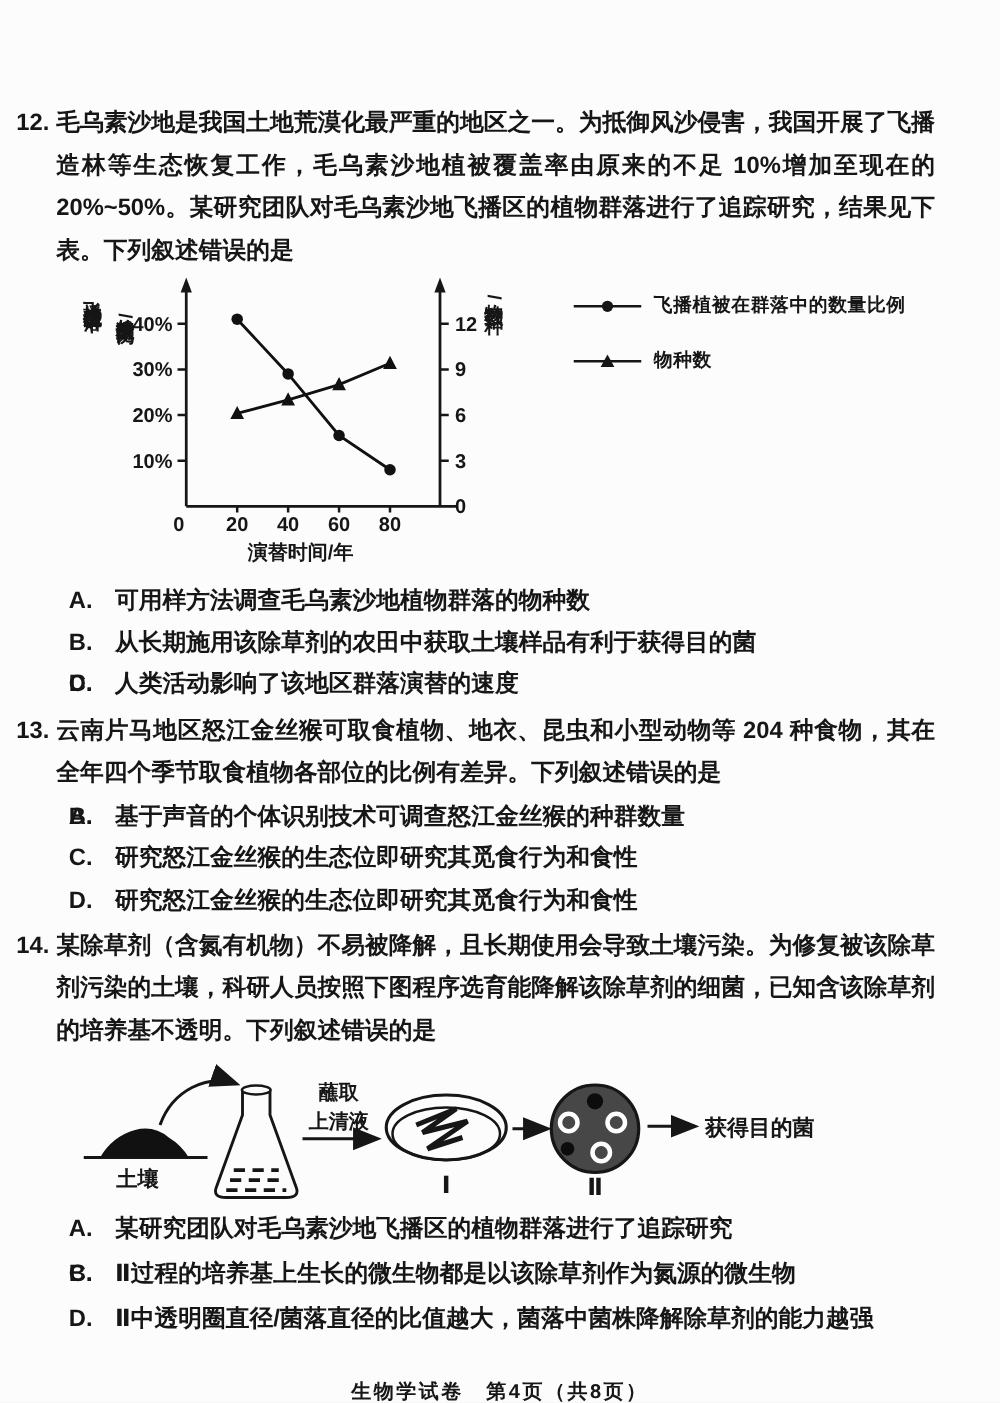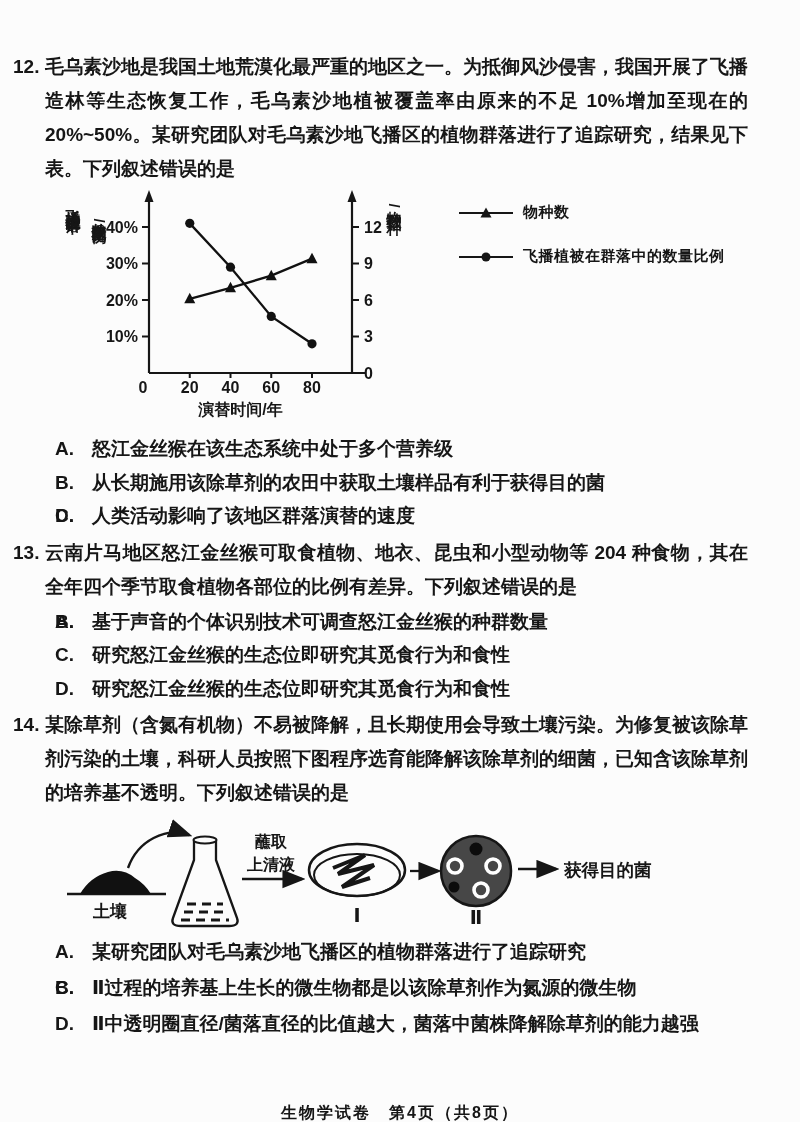--- a/index.html
+++ b/index.html
@@ -1,20 +1,20 @@
 <!DOCTYPE html>
 <html><head>
 <meta charset="utf-8">
 <style>
   html,body{margin:0;padding:0;}
   body{width:800px;background:#e9e9e9;}
   .page{position:relative;width:800px;height:1122px;background:#fcfcfc;overflow:hidden;
         font-family:"Liberation Sans","DejaVu Sans",sans-serif;color:#161616;}
   .content{padding-top:50px;}
-  .question{position:relative;}
+  .question{position:relative;margin-top:32px;}
   .stem{position:relative;padding-left:45px;padding-right:52px;font-size:19px;line-height:34px;
         font-weight:600;text-align:justify;}
   .qnum{position:absolute;left:13px;top:0;font-weight:700;}
   .opts{margin-top:1px;}
   .opt{position:relative;padding-left:92px;padding-right:40px;font-size:19px;line-height:33.5px;font-weight:600;}
   .olabel{position:absolute;left:55px;top:0;}
   .opts-wide .opt{line-height:36px;}
   
   .chart-wrap{position:relative;height:242px;margin-top:3px;}
   .vlabel{position:absolute;writing-mode:vertical-lr;text-orientation:mixed;
@@ -89,38 +89,38 @@
             <polygon points="129.75,103.78333333333335 124.25,114.28333333333335 135.25,114.28333333333335" fill="#111"></polygon>
             <polygon points="170.5,92.83333333333333 165,103.33333333333333 176,103.33333333333333" fill="#111"></polygon>
             <polygon points="211.25,80.66666666666667 205.75,91.16666666666667 216.75,91.16666666666667" fill="#111"></polygon>
             <polygon points="252,63.633333333333326 246.5,74.13333333333333 257.5,74.13333333333333" fill="#111"></polygon>
           </svg>
         <div class="vlabel" style="left:384px;top:10px;">物种数/种</div>
         <div class="legend">
           <div class="legend-row">
             <svg width="56" height="12" viewBox="0 0 56 12">
               <line x1="1" y1="6" x2="55" y2="6" stroke="#161616" stroke-width="2"></line>
+              <circle cx="28" cy="6" r="4.5" fill="#161616"></circle>
+            </svg>
+            <span class="legend-text">飞播植被在群落中的数量比例</span>
+          </div>
+          <div class="legend-row">
+            <svg width="56" height="12" viewBox="0 0 56 12">
+              <line x1="1" y1="6" x2="55" y2="6" stroke="#161616" stroke-width="2"></line>
               <polygon points="28,0.5 22.5,10.5 33.5,10.5" fill="#161616"></polygon>
             </svg>
             <span class="legend-text">物种数</span>
           </div>
-          <div class="legend-row">
-            <svg width="56" height="12" viewBox="0 0 56 12">
-              <line x1="1" y1="6" x2="55" y2="6" stroke="#161616" stroke-width="2"></line>
-              <circle cx="28" cy="6" r="4.5" fill="#161616"></circle>
-            </svg>
-            <span class="legend-text">飞播植被在群落中的数量比例</span>
-          </div>
         </div>
       </div>
 
       <div class="opts">
         <div class="opt">
           <span class="olabel">A.</span>
-          <span>怒江金丝猴在该生态系统中处于多个营养级</span>
+          <span>可用样方法调查毛乌素沙地植物群落的物种数</span>
         </div>
         <div class="opt">
           <span class="olabel">B.</span>
           <span>从长期施用该除草剂的农田中获取土壤样品有利于获得目的菌</span>
         </div>
         <div class="opt">
           <span class="olabel">C.</span>
         </div>
         <div class="opt">
           <span class="olabel">D.</span>

